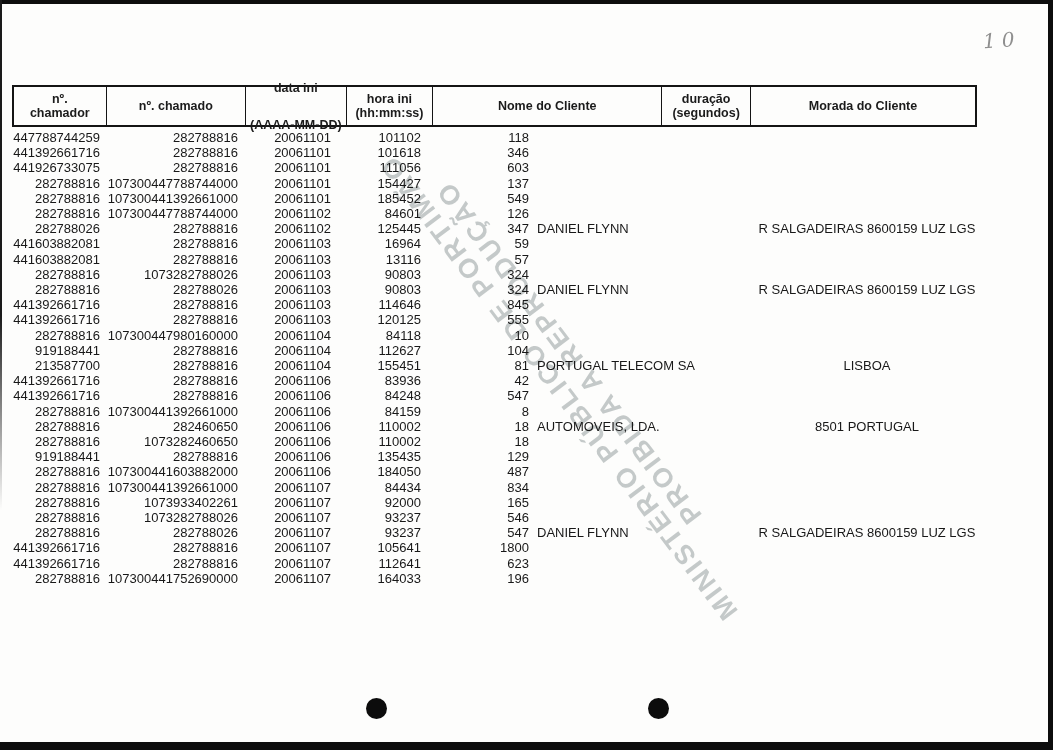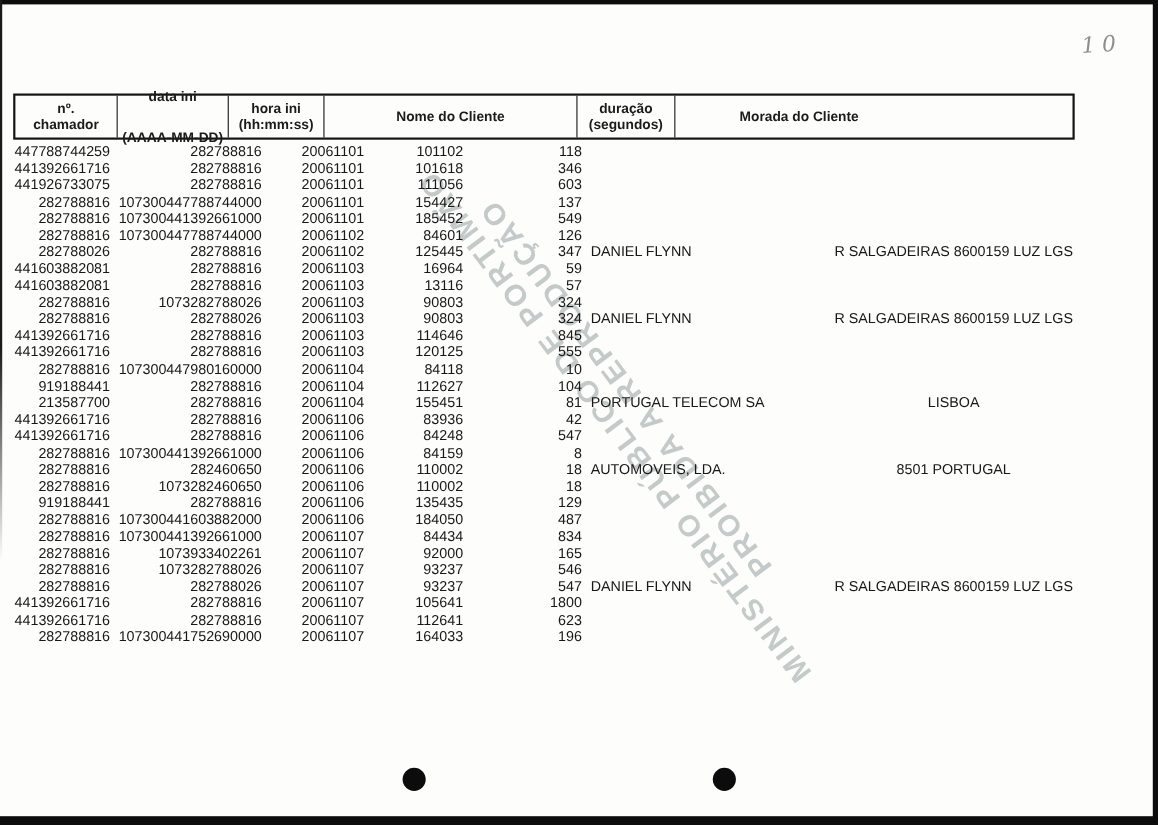--- a/index.html
+++ b/index.html
@@ -103,20 +103,23 @@
 <div class="page-number">10</div>
 
 <div class="watermark-line wm-proibida">PROIBIDA A REPRODUÇÃO</div>
 <div class="watermark-line wm-ministerio">MINISTÉRIO PÚBLICO DE PORTIMÃO</div>
 
 <div class="header-box" id="header-box">
     <div class="header-cell" style="width: 92px;">
       <div>nº.</div>
       <div>chamador</div>
     </div>
+    <div class="header-cell" style="width: 140px;">
+      <div>nº. chamado</div>
+    </div>
     <div class="header-cell" style="width: 101px; gap: 23px;">
       <div>data ini</div>
       <div>(AAAA-MM-DD)</div>
     </div>
     <div class="header-cell" style="width: 87px;">
       <div>hora ini</div>
       <div>(hh:mm:ss)</div>
     </div>
     <div class="header-cell" style="width: 230px;">
       <div>Nome do Cliente</div>

